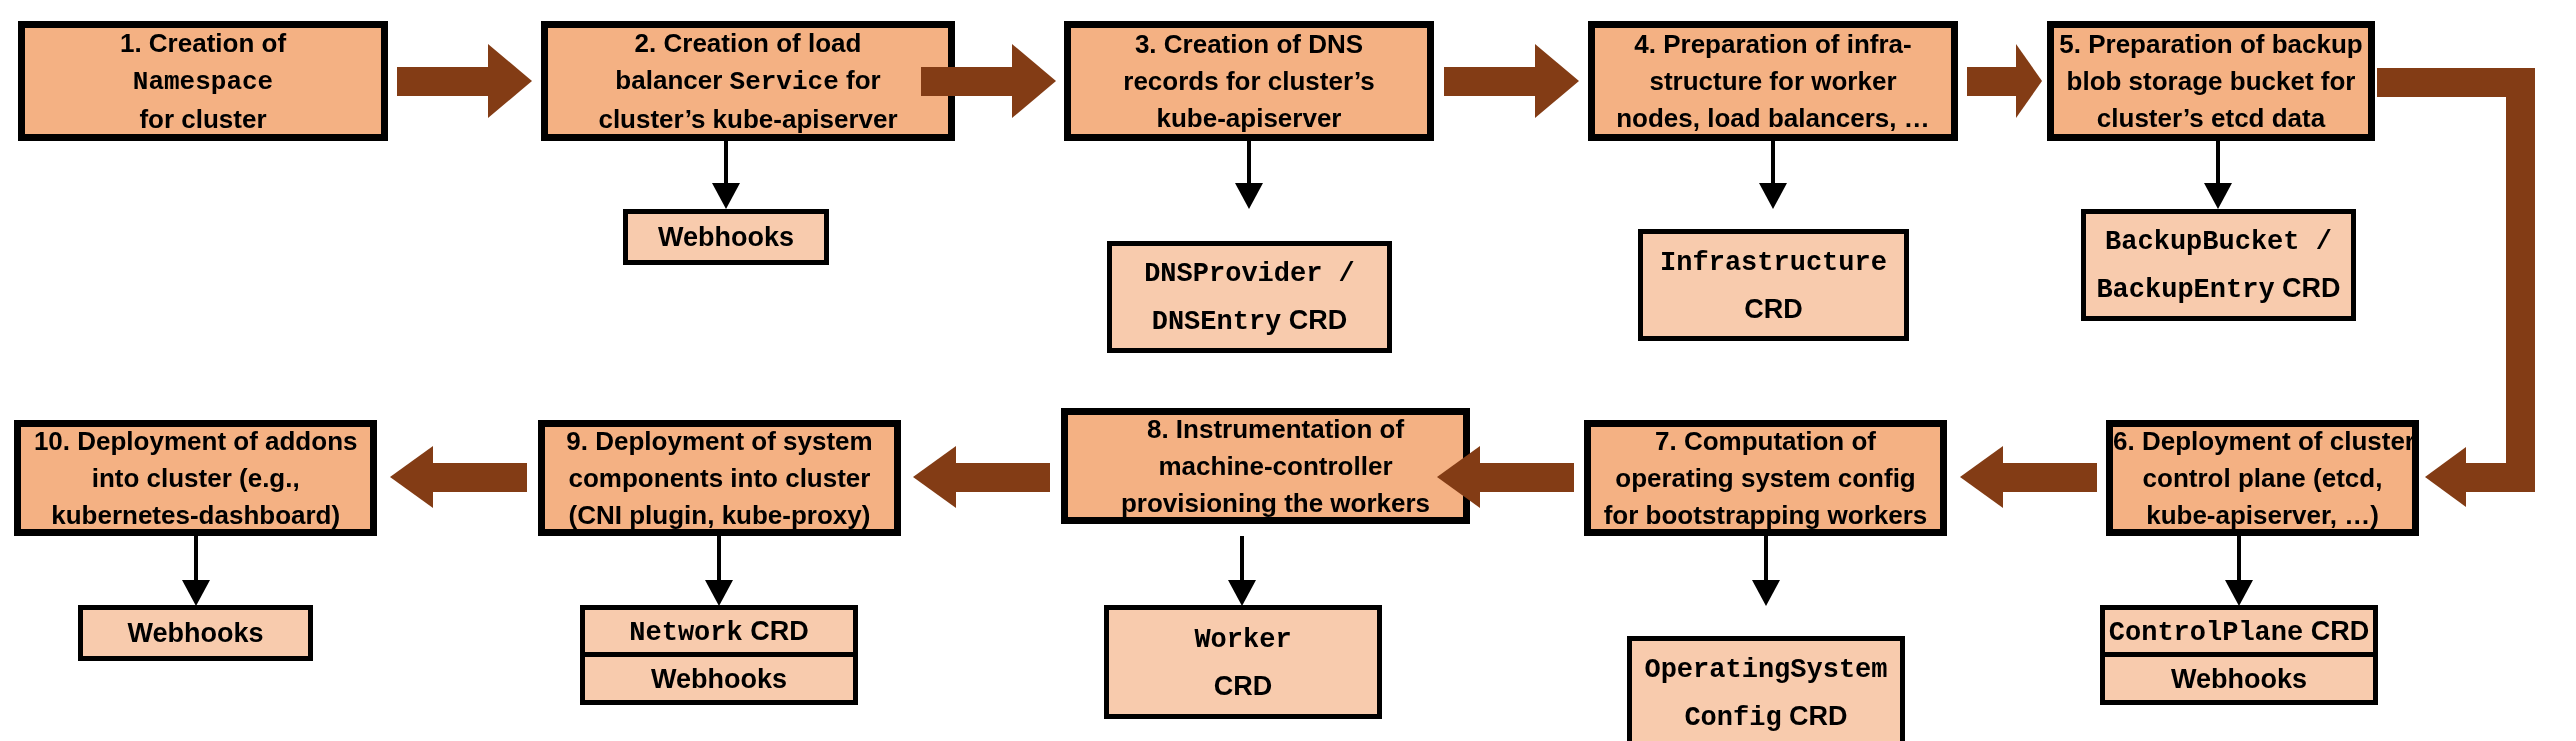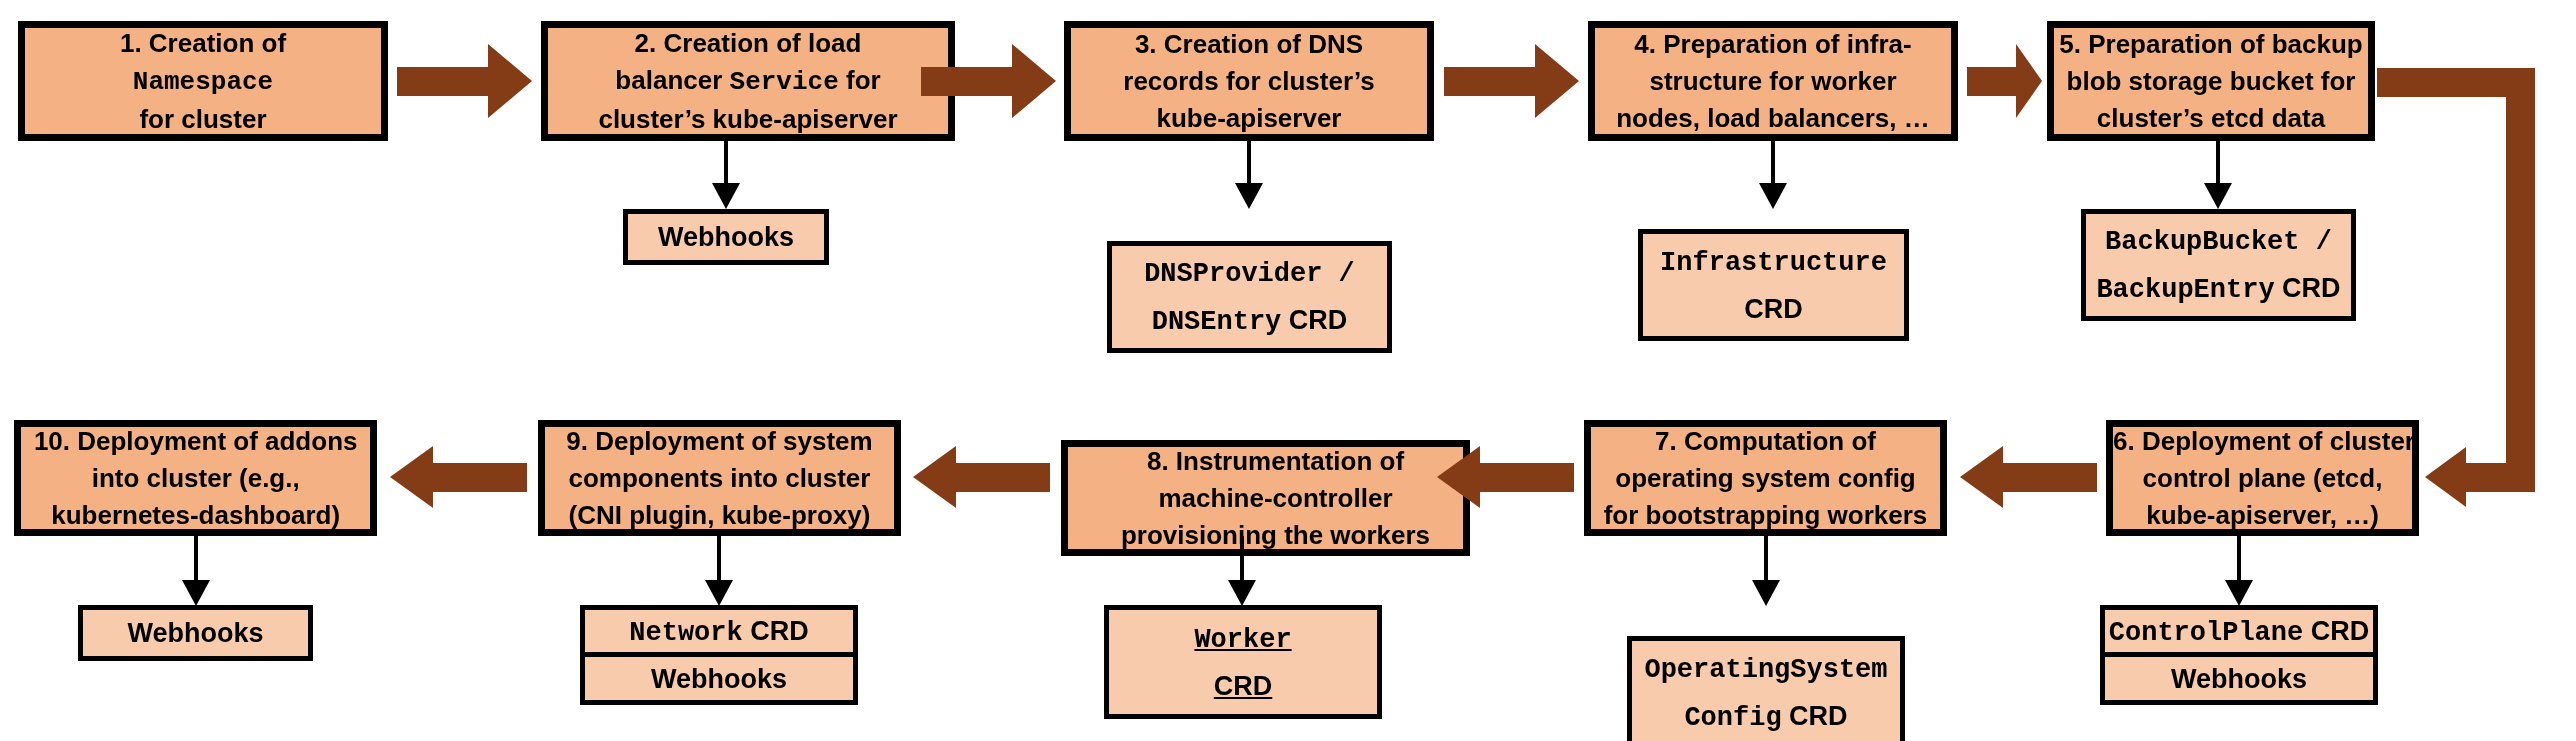--- a/index.html
+++ b/index.html
@@ -105,30 +105,30 @@
         <div class="tline"><span class="sg-s">operating system config</span></div>
         <div class="tline"><span class="sg-s">for bootstrapping workers</span></div>
       </div>
     </div>
     <div class="conn-line" style="left: 1764px; top: 536px; height: 48px;"></div>
     <div class="conn-head" style="left: 1752px; top: 580px;"></div>
     <div class="subbox" style="left: 1627px; top: 636px; width: 278px; height: 114px;">
       <div class="sline"><span class="sg-m">OperatingSystem</span></div>
       <div class="sline"><span class="sg-m">Config</span><span class="sg-b"> CRD</span></div>
     </div>
-    <div class="box" style="left: 1061px; top: 440px; width: 409px; height: 116px; padding-left: 20px;">
+    <div class="box" style="left: 1061px; top: 408px; width: 409px; height: 116px; padding-left: 20px;">
       <div class="title">
         <div class="tline"><span class="sg-s">8. Instrumentation of</span></div>
         <div class="tline"><span class="sg-s">machine-controller</span></div>
         <div class="tline"><span class="sg-s">provisioning the workers</span></div>
       </div>
     </div>
     <div class="conn-line" style="left: 1240px; top: 536px; height: 48px;"></div>
     <div class="conn-head" style="left: 1228px; top: 580px;"></div>
-    <div class="subbox" style="left: 1104px; top: 605px; width: 278px; height: 114px; text-decoration: underline;">
+    <div class="subbox" style="left: 1104px; top: 605px; width: 278px; height: 114px;">
       <div class="sline"><span class="sg-m">Worker</span></div>
       <div class="sline"><span class="sg-b">CRD</span></div>
     </div>
     <div class="box" style="left: 538px; top: 420px; width: 363px; height: 116px;">
       <div class="title">
         <div class="tline"><span class="sg-s">9. Deployment of system</span></div>
         <div class="tline"><span class="sg-s">components into cluster</span></div>
         <div class="tline"><span class="sg-s">(CNI plugin, kube-proxy)</span></div>
       </div>
     </div>

